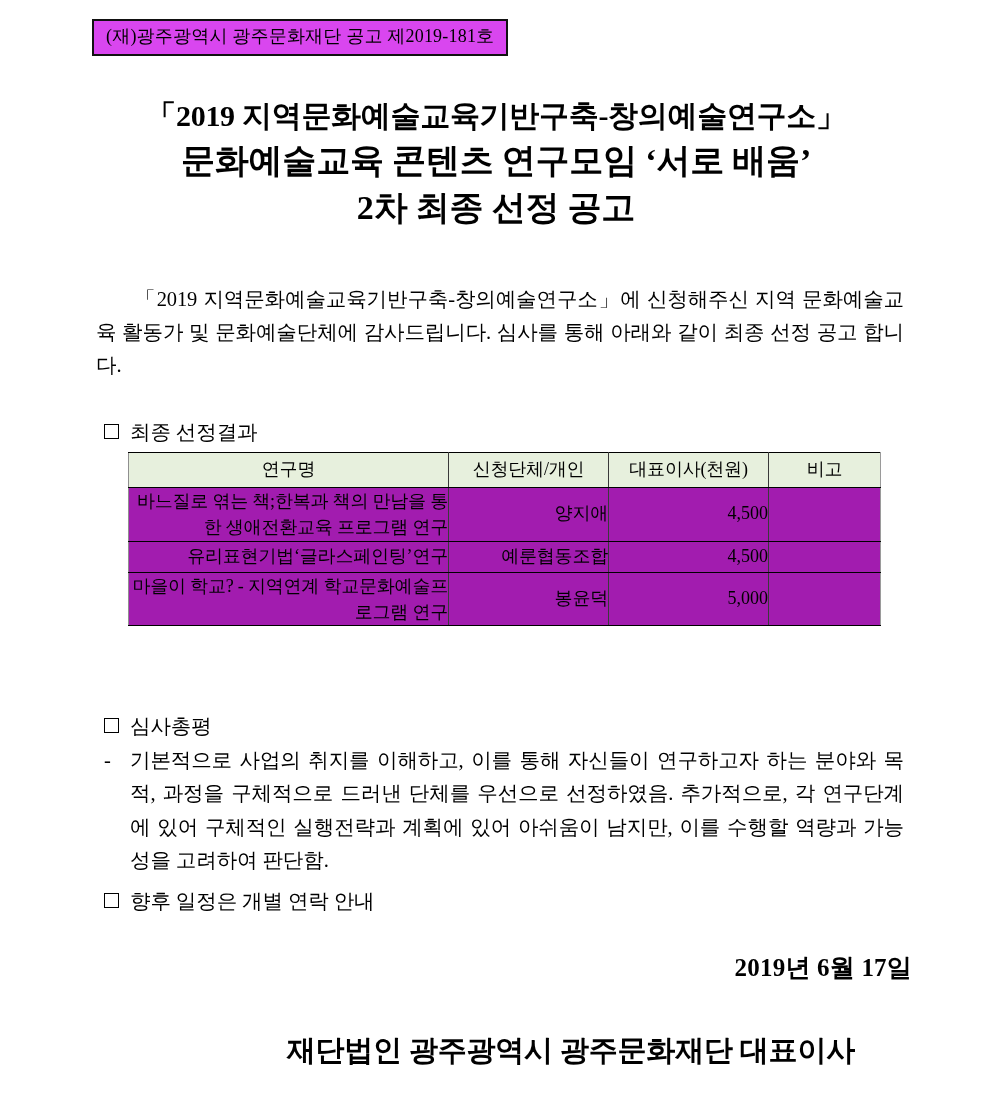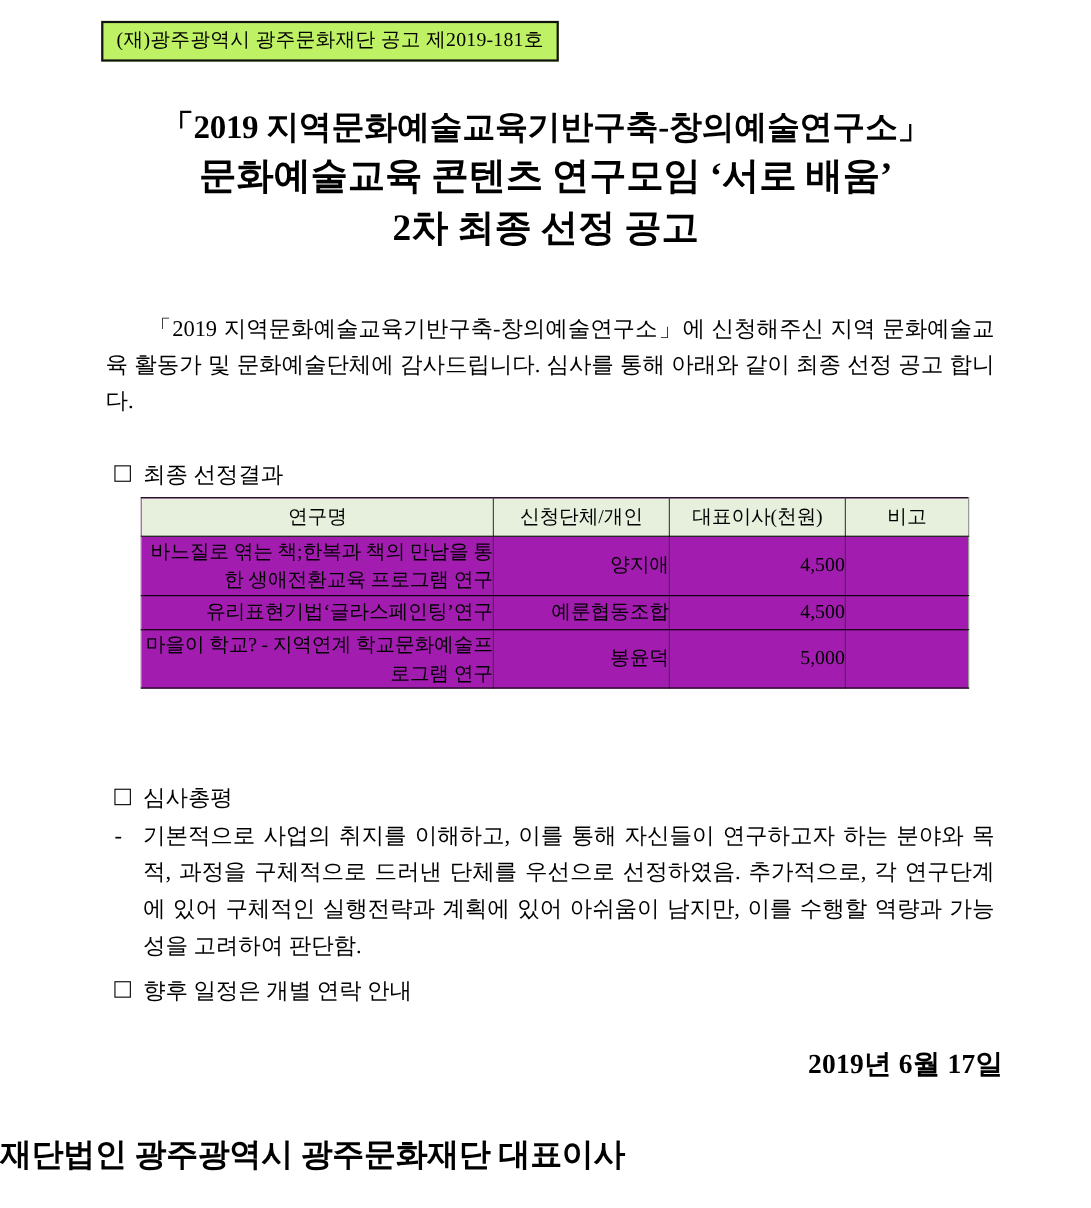--- a/index.html
+++ b/index.html
@@ -31,21 +31,21 @@
     top: 19px;
   }
   .notice-no-box {
     display: inline-block;
     border: 2px solid #111111;
     padding: 6px 12px 7px 12px;
     font-size: 18px;
     line-height: 1.1;
     letter-spacing: 0.2px;
     white-space: nowrap;
-    background: #bef264;
+    background: #d946ef;
   }
 
   
   .title-block {
     position: absolute;
     left: 0;
     top: 96px;
     width: 992px;
     text-align: center;
   }
@@ -203,21 +203,21 @@
     font-size: 25px;
     line-height: 1.3;
     letter-spacing: 0.2px;
     font-weight: bold;
   }
   .signature {
     position: absolute;
     left: 0;
     top: 1032px;
     width: 855px;
-    text-align: left;
+    text-align: right;
     font-size: 29px;
     font-weight: bold;
     line-height: 1.3;
     letter-spacing: -0.2px;
   }
 </style>
 </head>
 <body>
 
 <div class="page">

